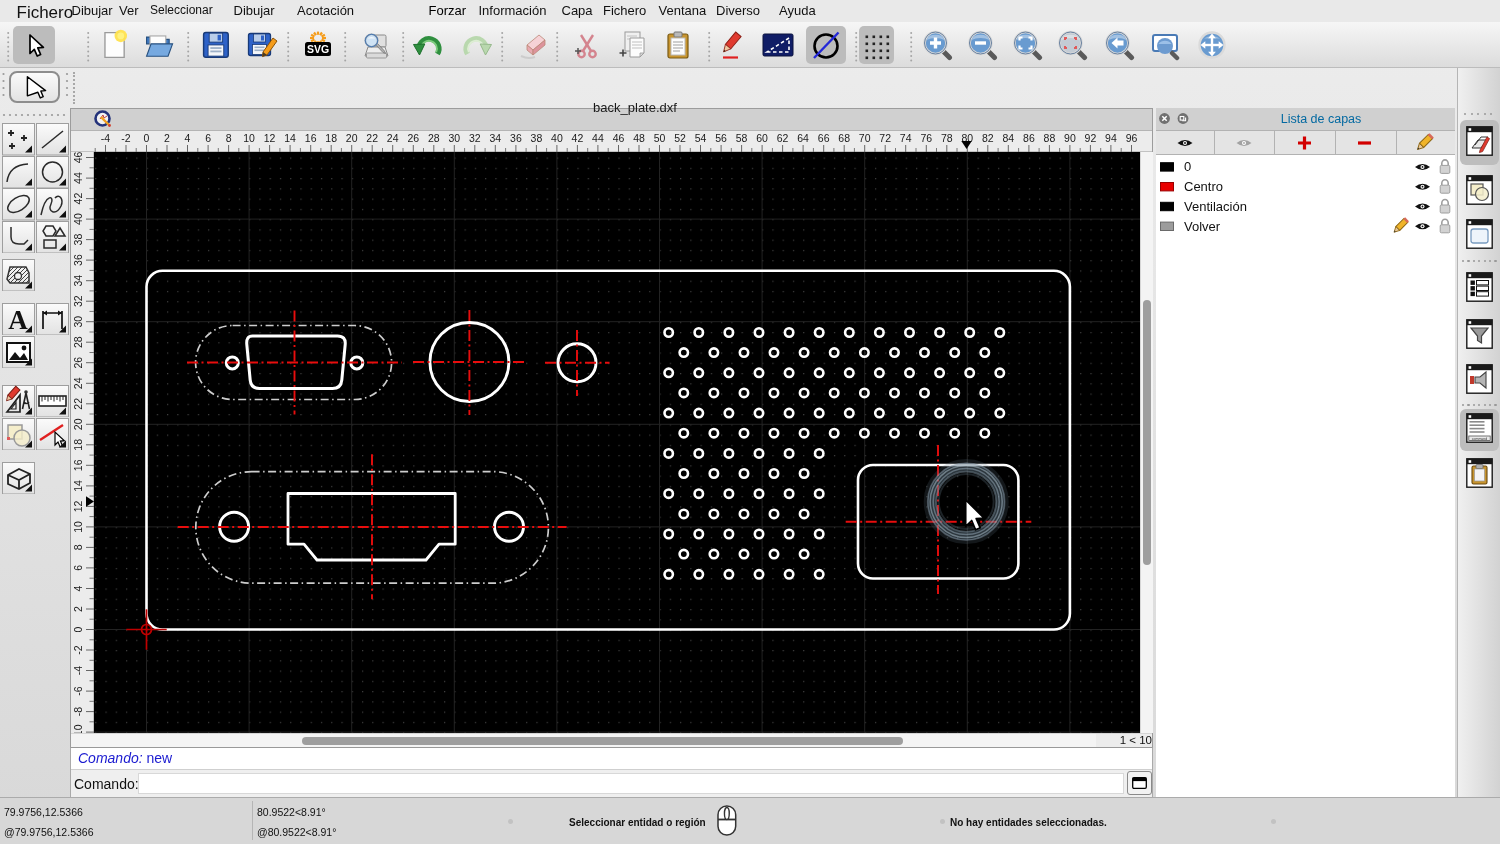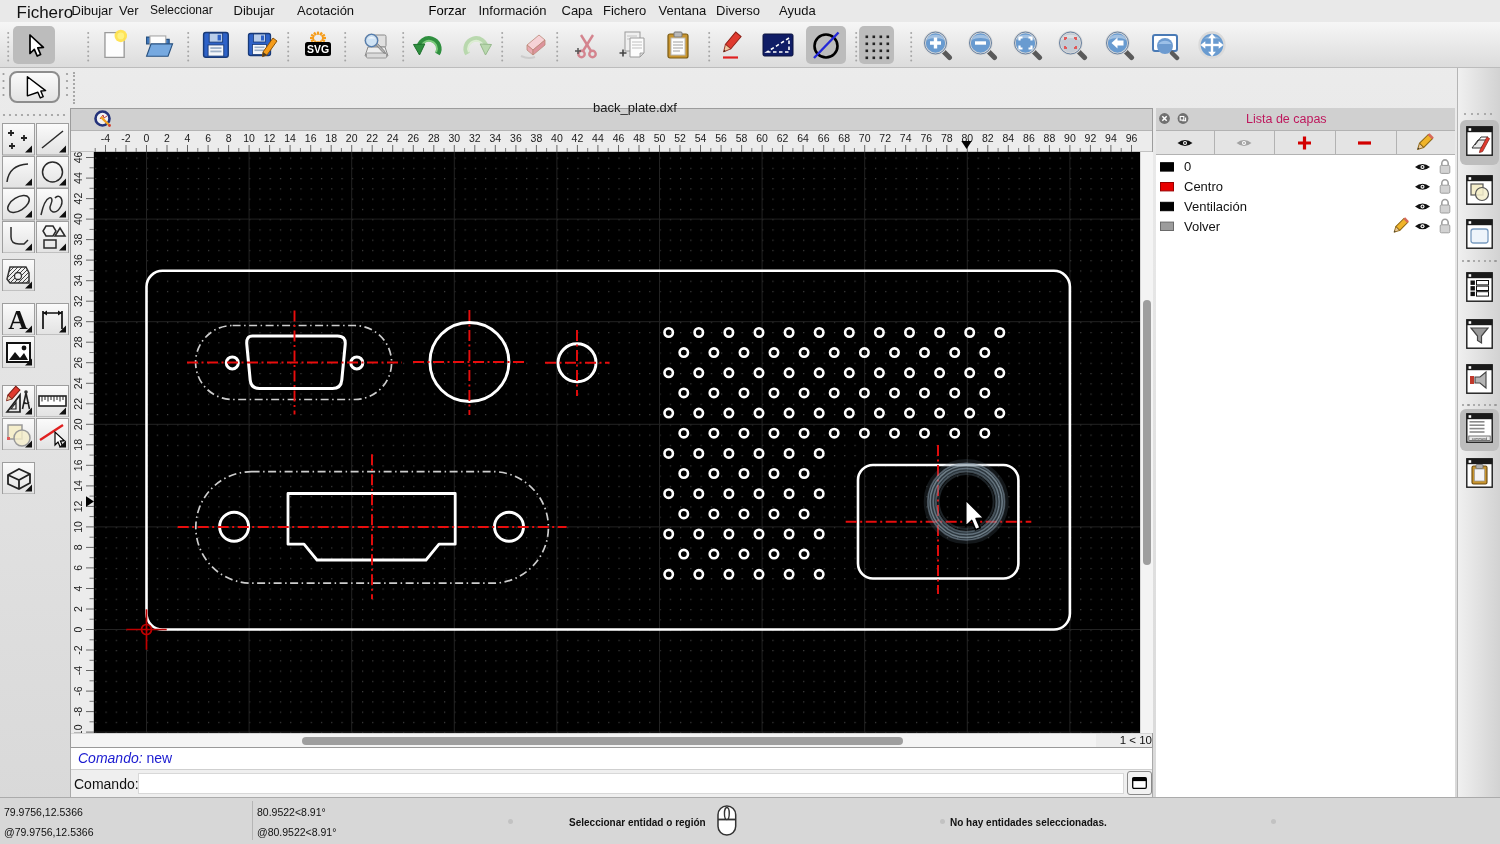--- a/index.html
+++ b/index.html
@@ -968,21 +968,21 @@
   </svg>
 <div style="position:absolute;left:950px;top:816.5px;font-size:10px;color:#111;font-weight:bold;">No hay entidades seleccionadas.</div>
 <div style="position:absolute;left:1156px;top:108px;width:299px;height:23px;background:#d0d0d0;border-bottom:1px solid #b2b2b2;"></div>
 <svg style="position:absolute;left:1158px;top:112px;" width="34" height="13" viewBox="0 0 34 13">
     <circle cx="6.5" cy="6.5" r="5.4" fill="#707070"></circle>
     <path d="M4.3,4.3 l4.4,4.4 M8.7,4.3 l-4.4,4.4" stroke="#fff" stroke-width="1.5"></path>
     <circle cx="25" cy="6.5" r="5.4" fill="#707070"></circle>
     <rect x="22.2" y="4.5" width="3.6" height="3.6" fill="none" stroke="#fff" stroke-width="1.1"></rect>
     <path d="M24.2,8.8 h3.4 v-3.4" fill="none" stroke="#fff" stroke-width="1.1"></path>
   </svg>
-<div style="position:absolute;left:1246px;top:112px;width:150px;text-align:left;font-size:12.5px;color:#be185d;">Lista de capas</div>
+<div style="position:absolute;left:1246px;top:112px;width:150px;text-align:center;font-size:12.5px;color:#0369a1;">Lista de capas</div>
 <div style="position:absolute;left:1156px;top:131px;width:299px;height:24px;background:#e4e4e4;border-bottom:1px solid #b2b2b2;"></div>
 <div style="position:absolute;left:1214px;top:131px;width:0;height:24px;border-left:1px solid #b2b2b2;"></div>
 <div style="position:absolute;left:1274px;top:131px;width:0;height:24px;border-left:1px solid #b2b2b2;"></div>
 <div style="position:absolute;left:1335px;top:131px;width:0;height:24px;border-left:1px solid #b2b2b2;"></div>
 <div style="position:absolute;left:1395.5px;top:131px;width:0;height:24px;border-left:1px solid #b2b2b2;"></div>
 <svg style="position:absolute;left:1156px;top:131px;" width="299" height="24" viewBox="0 0 299 24">
     <g transform="translate(29,12)">
       <path d="M-7.5,0 Q0,-6 7.5,0 Q0,6 -7.5,0 Z" fill="#111"></path>
       <circle cx="0" cy="0" r="2" fill="#fff"></circle>
       <circle cx="0" cy="0" r="0.9" fill="#111"></circle>

